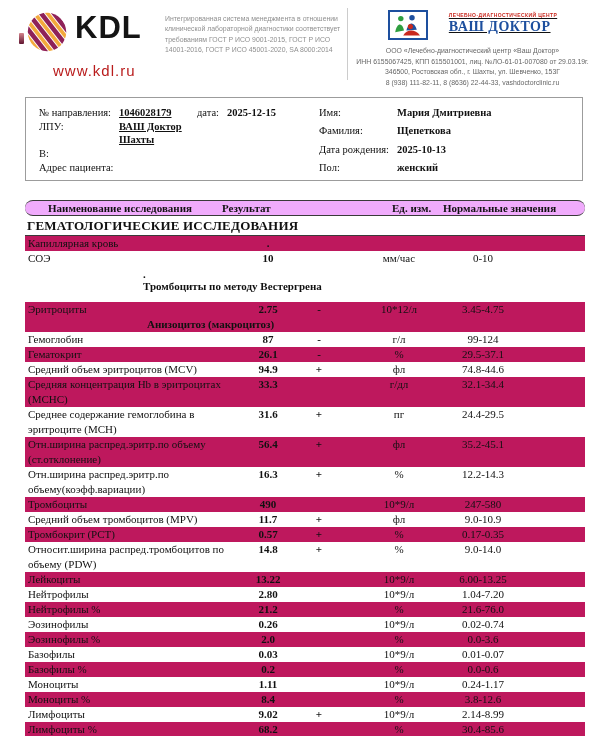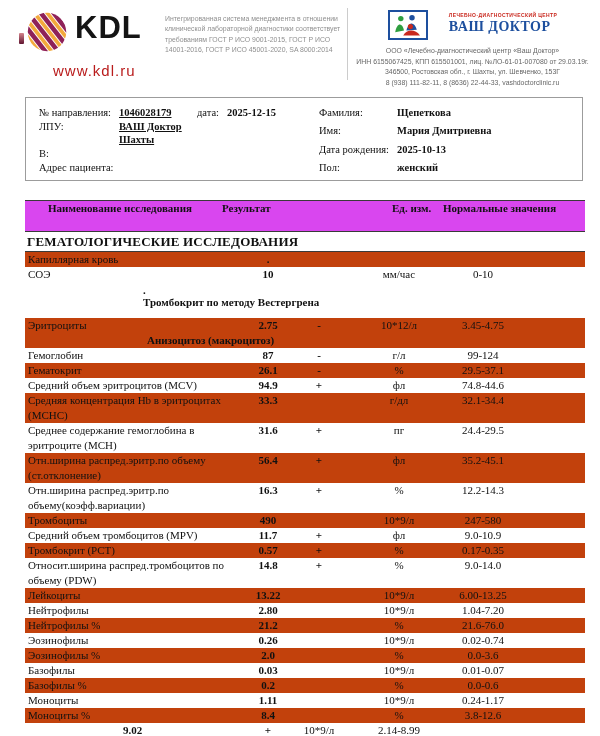--- a/index.html
+++ b/index.html
@@ -17,21 +17,21 @@
   .kdl-row { display:flex; align-items:flex-start; gap:6px; }
   .kdl-wordmark { font-family:"Liberation Sans", sans-serif; font-weight:800;
     font-size:31px; letter-spacing:1px; color:#141414; }
   .kdl-url { font-family:"Liberation Sans", sans-serif; font-size:15px;
     color:#b91c1c; letter-spacing:1px; margin:4px 0 0 28px; }
   .cert-text { position:absolute; left:140px; top:6px; width:176px;
     font-family:"Liberation Sans", sans-serif; font-size:6.9px; line-height:1.5;
     color:#8f8f8f; }
   .vert-divider { position:absolute; left:322px; top:0; width:1px; height:72px; background:#cccccc; }
   .clinic-block { position:absolute; left:330px; top:2px; width:235px; text-align:center; }
-  .clinic-logo-row { display:flex; justify-content:center; align-items:flex-start; gap:21px; }
+  .clinic-logo-row { display:flex; justify-content:center; align-items:flex-start; gap:21px;text-decoration:underline; }
   .people-box { width:40px; height:30px; border:2px solid #1d4f9e; background:#fff;
     display:flex; align-items:center; justify-content:center; flex:0 0 auto; }
   .clinic-names { text-align:left; padding-top:2px; }
   .clinic-tagline { color:#c9281e; font-family:"Liberation Sans", sans-serif;
     font-size:5px; letter-spacing:0.4px; font-weight:bold; white-space:nowrap; }
   .clinic-name { color:#1d4f9e; font-family:"Liberation Serif", serif;
     font-weight:bold; font-size:14px; letter-spacing:0.5px; margin-top:1px; }
   .clinic-details { margin-top:6px; font-family:"Liberation Sans", sans-serif;
     font-size:6.9px; line-height:1.55; color:#666666; }
 
@@ -44,32 +44,32 @@
   .p-row { display:flex; line-height:13px; }
   .p-label { color:#111; }
   .p-value { font-weight:bold; }
   .left .p-label1 { width:80px; }
   .left .p-value1 { width:78px;text-decoration:underline; }
   .left .p-label2 { width:30px; }
   .right .p-label1 { width:78px; }
 
   
   .results { position:absolute; top:200px; left:25px; width:560px; font-size:11px; }
-  .t-head { position:relative; height:32px; line-height:15px; background:#d946ef;
-    border-top:1px solid #3a3a3a; border-bottom:1px solid #3a3a3a; font-weight:bold; }
+  .t-head { position:relative; height:16px; line-height:15px; background:#f0abfc;
+    border-top:1px solid #3a3a3a; border-bottom:1px solid #3a3a3a; font-weight:bold;border-radius:8px; }
   .t-head span { position:absolute; top:0; white-space:nowrap; }
   .h-name { left:23px; }
   .h-result { left:197px; }
   .h-unit { left:367px; }
   .h-norm { left:418px;text-align:right; }
   .section-title { font-weight:bold; font-size:13px; padding:2px 0 1px 2px;
     border-bottom:1px solid #3a3a3a; letter-spacing:0.2px; }
   .t-row { display:grid; grid-template-columns:215px 56px 46px 114px 54px 75px;
     line-height:15px; align-items:start; }
-  .t-row.shade { background:#c2410c; }
+  .t-row.shade { background:#be185d; }
   .c-name { padding-left:3px; }
   .c-result { font-weight:bold; text-align:center; }
   .c-flag { font-weight:bold; text-align:center; }
   .c-unit { text-align:center; }
   .c-norm { text-align:center; white-space:nowrap; }
   .row-note { grid-column:1 / -1; font-weight:bold; padding-left:122px; line-height:15px; }
   .note-block { margin:4px 0 9px 0; }
   .note-dot { padding-left:118px; line-height:9px; font-weight:bold; }
   .note-text { padding-left:118px; font-weight:bold; line-height:14px; }
 </style>
@@ -157,26 +157,26 @@
           <span class="p-label p-label1">В:</span>
           <span class="p-value p-value1"></span>
         </div>
         <div class="p-row">
           <span class="p-label p-label1">Адрес пациента:</span>
           <span class="p-value p-value1"></span>
         </div>
       </div>
     <div class="patient-col right">
         <div class="p-row">
+          <span class="p-label p-label1">Имя:</span>
+          <span class="p-value p-value1">Мария Дмитриевна</span>
+        </div>
+        <div class="p-row">
           <span class="p-label p-label1">Фамилия:</span>
           <span class="p-value p-value1">Щепеткова</span>
-        </div>
-        <div class="p-row">
-          <span class="p-label p-label1">Имя:</span>
-          <span class="p-value p-value1">Мария Дмитриевна</span>
         </div>
         <div class="p-row">
           <span class="p-label p-label1">Дата рождения:</span>
           <span class="p-value p-value1">2025-10-13</span>
         </div>
         <div class="p-row">
           <span class="p-label p-label1">Пол:</span>
           <span class="p-value p-value1">женский</span>
         </div>
       </div>
@@ -202,21 +202,21 @@
         <div class="t-row">
           <div class="c-name">СОЭ</div>
           <div class="c-result">10</div>
           <div class="c-flag"></div>
           <div class="c-unit">мм/час</div>
           <div class="c-norm">0-10</div>
           <div class="c-pad"></div>
         </div>
         <div class="note-block">
           <div class="note-dot">.</div>
-          <div class="note-text">Тромбокрит по методу Вестергрена</div>
+          <div class="note-text">Тромбоциты по методу Вестергрена</div>
         </div>
         <div class="t-row shade">
           <div class="c-name">Эритроциты</div>
           <div class="c-result">2.75</div>
           <div class="c-flag">-</div>
           <div class="c-unit">10*12/л</div>
           <div class="c-norm">3.45-4.75</div>
           <div class="c-pad"></div>
           <div class="row-note">Анизоцитоз (макроцитоз)</div>
         </div>
@@ -374,20 +374,21 @@
         </div>
         <div class="t-row shade">
           <div class="c-name">Моноциты %</div>
           <div class="c-result">8.4</div>
           <div class="c-flag"></div>
           <div class="c-unit">%</div>
           <div class="c-norm">3.8-12.6</div>
           <div class="c-pad"></div>
         </div>
         <div class="t-row">
+          <div class="c-name">Лимфоциты</div>
           <div class="c-result">9.02</div>
           <div class="c-flag">+</div>
           <div class="c-unit">10*9/л</div>
           <div class="c-norm">2.14-8.99</div>
           <div class="c-pad"></div>
         </div>
         <div class="t-row shade">
           <div class="c-name">Лимфоциты %</div>
           <div class="c-result">68.2</div>
           <div class="c-flag"></div>

